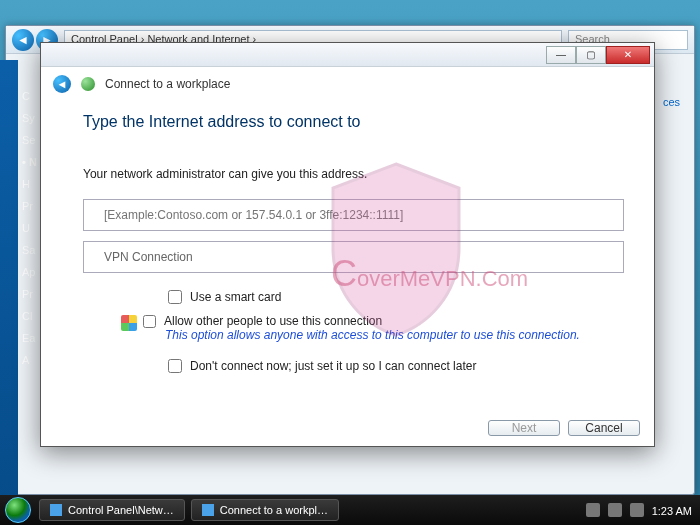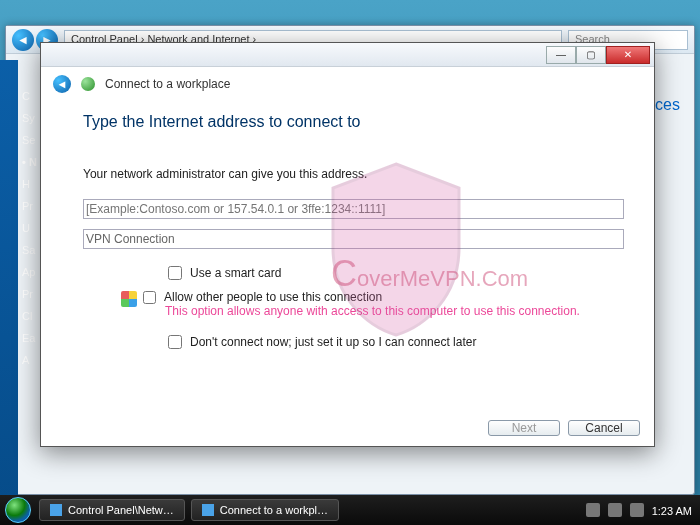--- a/index.html
+++ b/index.html
@@ -19,36 +19,36 @@
   .dlg-title-controls { margin-left:auto; display:flex; gap:0; }
   .ctl { width:30px; height:18px; border:1px solid #9aa; background:linear-gradient(#fdfdfd,#e0e6ec); font-size:10px; display:flex; align-items:center; justify-content:center; color:#333; }
   .ctl.close { background:linear-gradient(#f07878,#c92b2b); color:#fff; border-color:#a02020; width:44px; }
   .dlg-header { display:flex; align-items:center; gap:10px; padding:8px 12px; font-size:12px; color:#333; }
   .dlg-header .arrow { display:inline-block; width:18px; height:18px; border-radius:50%; background:radial-gradient(circle at 30% 30%,#46c0ff,#0b5fa8); color:#fff; text-align:center; line-height:18px; font-size:11px; }
   .dlg-header .globe { width:14px; height:14px; background:radial-gradient(circle at 30% 30%,#9be39b,#2a8f2a); border-radius:50%; }
   .dlg-body { padding:4px 30px 0 42px; font-size:12px; color:#222; position:relative; }
   h2.headline { color:#036; font-weight:400; font-size:16px; margin:8px 0 16px; }
   .row { display:flex; align-items:center; margin:10px 0; }
   .row .lbl { width:150px; }
-  .row input[type=text] { flex:1; border:1px solid #aab; height:20px; padding:2px 2px; font-size:12px; color:#666; background:#fff; }
+  .row input[type=text] { flex:1; border:1px solid #aab; height:32px; padding:2px 20px; font-size:12px; color:#666; background:#fff; }
   .chk { display:flex; align-items:center; gap:8px; margin-left:60px; margin-top:17px; font-size:12px;padding-left:25px; }
   .chk input { width:14px; height:14px; }
-  .sub { margin-left:82px; color:#ec4899; font-size:12px; }
+  .sub { margin-left:82px; color:#1d4ed8; font-size:12px;font-style:italic; }
   .shield-row { display:flex; align-items:flex-start; gap:6px; margin-left:38px; margin-top:10px; }
   .shield-ico { width:16px; height:16px; background:conic-gradient(#f6d23a 0 25%,#3aa0e8 25% 50%,#5bc95b 50% 75%,#e85b5b 75%); border-radius:2px; flex-shrink:0; margin-top:1px; }
   .dlg-footer { position:absolute; right:14px; bottom:10px; display:flex; gap:8px; }
   .btn { min-width:72px; height:16px; border:1px solid #8a99a8; border-radius:3px; background:linear-gradient(#fefefe,#e6ecef); font-size:12px; color:#333; }
   .btn:disabled { color:#999; }
   
   .watermark { position:absolute; left:190px; top:115px; width:330px; height:180px; pointer-events:none; opacity:.25; }
   .watermark svg { width:100%; height:100%; }
   .wm-text { position:absolute; left:290px; top:210px; font-size:22px; color:#ce4f7a; font-family:"Times New Roman",serif; opacity:.5; pointer-events:none; white-space:nowrap; }
   .wm-text .big { font-size:36px; }
   
-  .ces { position:absolute; right:14px; top:70px; font-size:16px; color:#0066cc; }
+  .ces { position:absolute; right:14px; top:70px; font-size:11px; color:#0066cc; }
   
   .taskbar { position:absolute; left:0; right:0; bottom:0; height:30px; background:linear-gradient(#1e1e1e,#0a0a0a); display:flex; align-items:center; color:#fff; font-size:11px; }
   .orb { width:36px; height:30px; display:flex; align-items:center; justify-content:center; }
   .orb span { width:26px; height:26px; border-radius:50%; background:radial-gradient(circle at 35% 30%,#7fe37f,#0b7a0b 45%,#0b5fa8 70%); border:1px solid #5ad0ff; }
   .task-item { background:linear-gradient(#3a3a3a,#222); border:1px solid #555; border-radius:3px; padding:2px 10px; margin:0 3px; display:flex; align-items:center; gap:6px; height:22px; }
   .tray { margin-left:auto; display:flex; align-items:flex-end; gap:8px; padding:0 8px; }
   .tray-ico { width:14px; height:14px; background:#777; border-radius:2px; }
   .clock { font-size:11px; }
 </style>
 </head>

